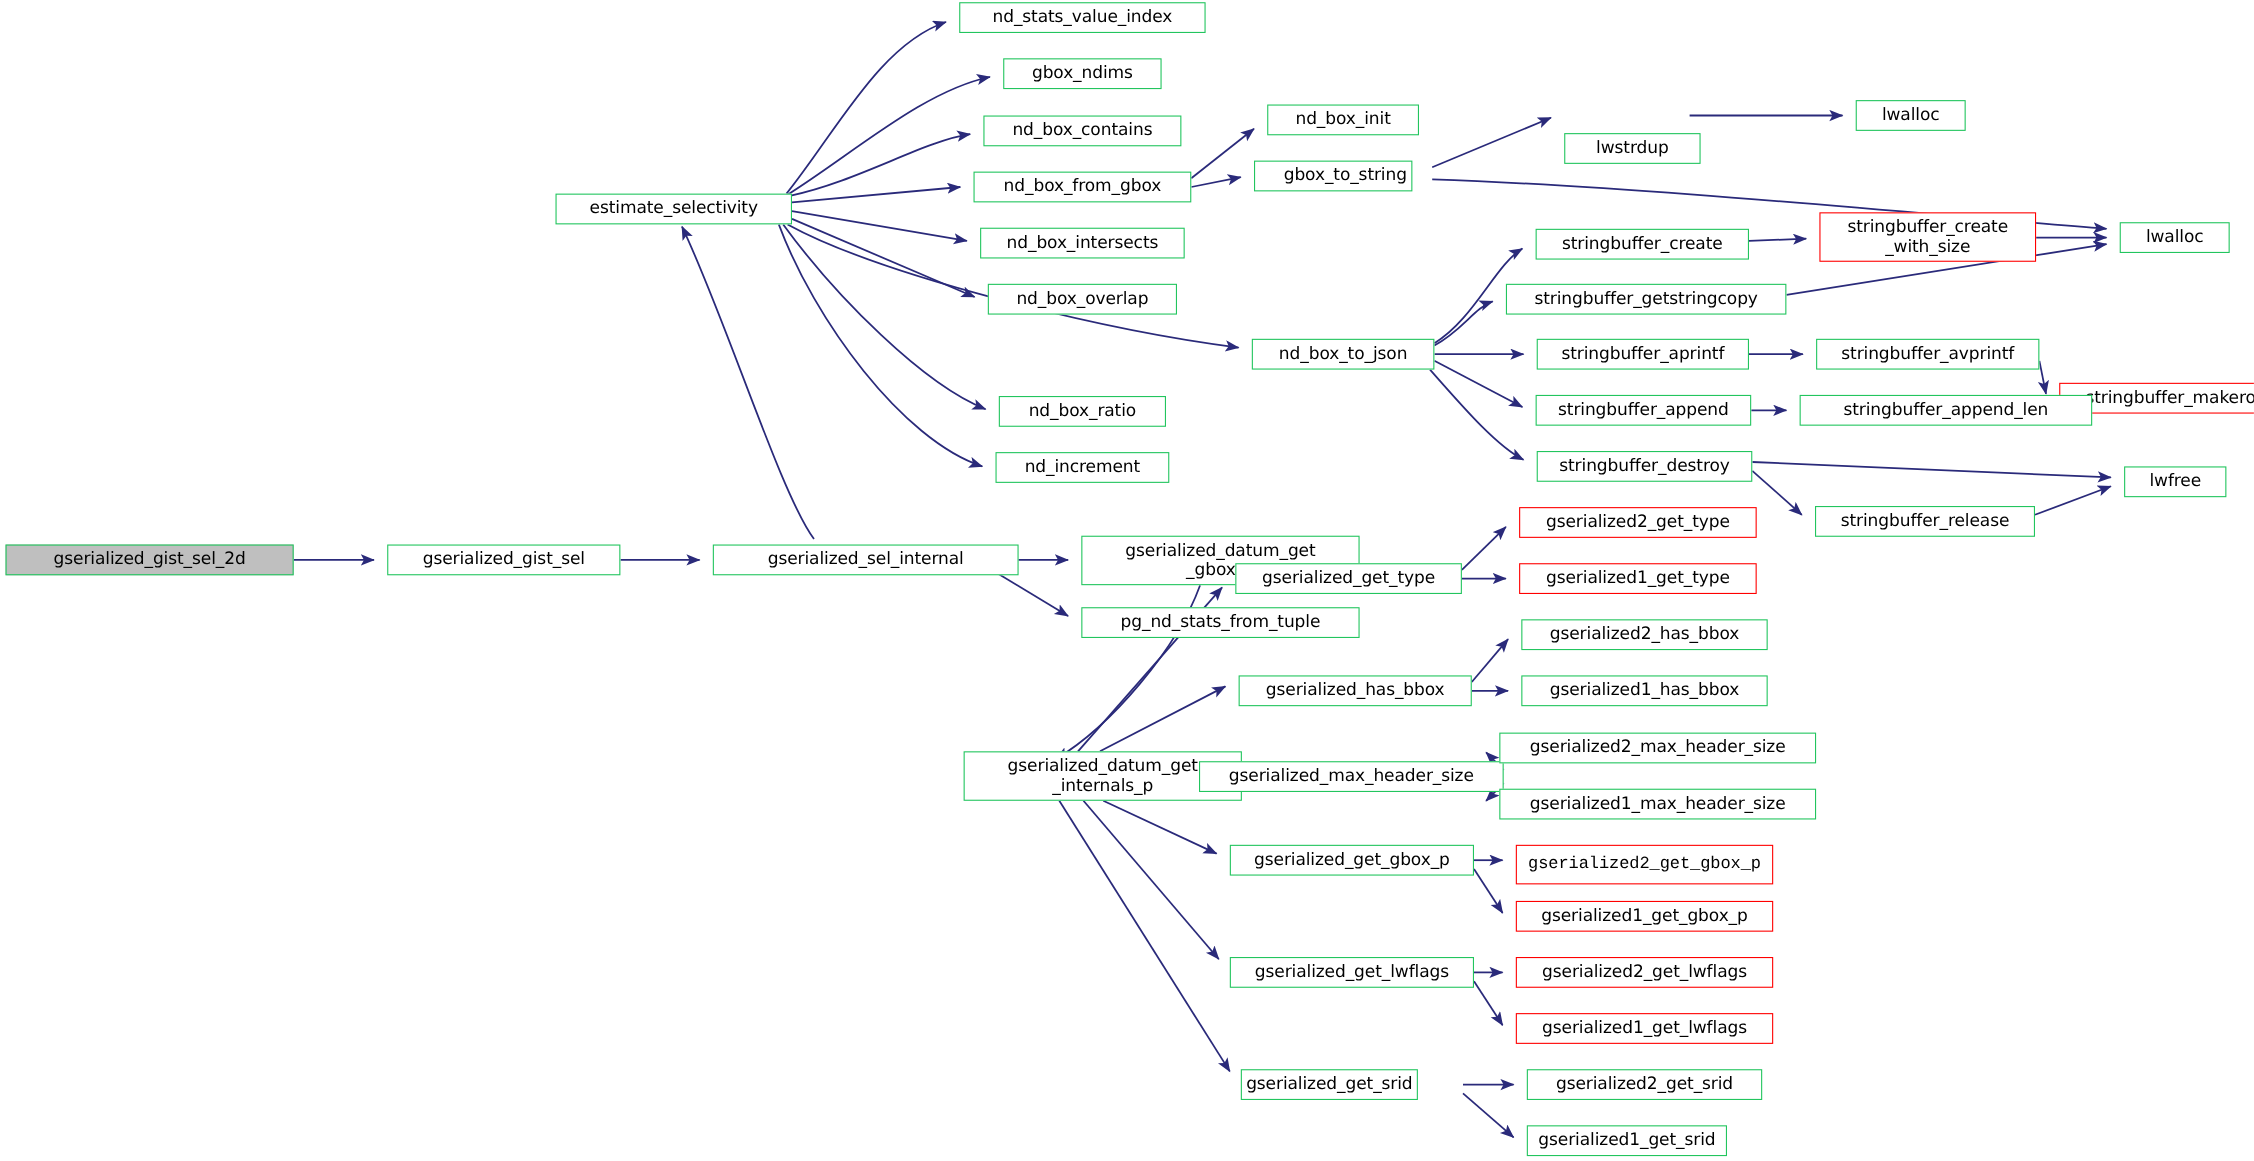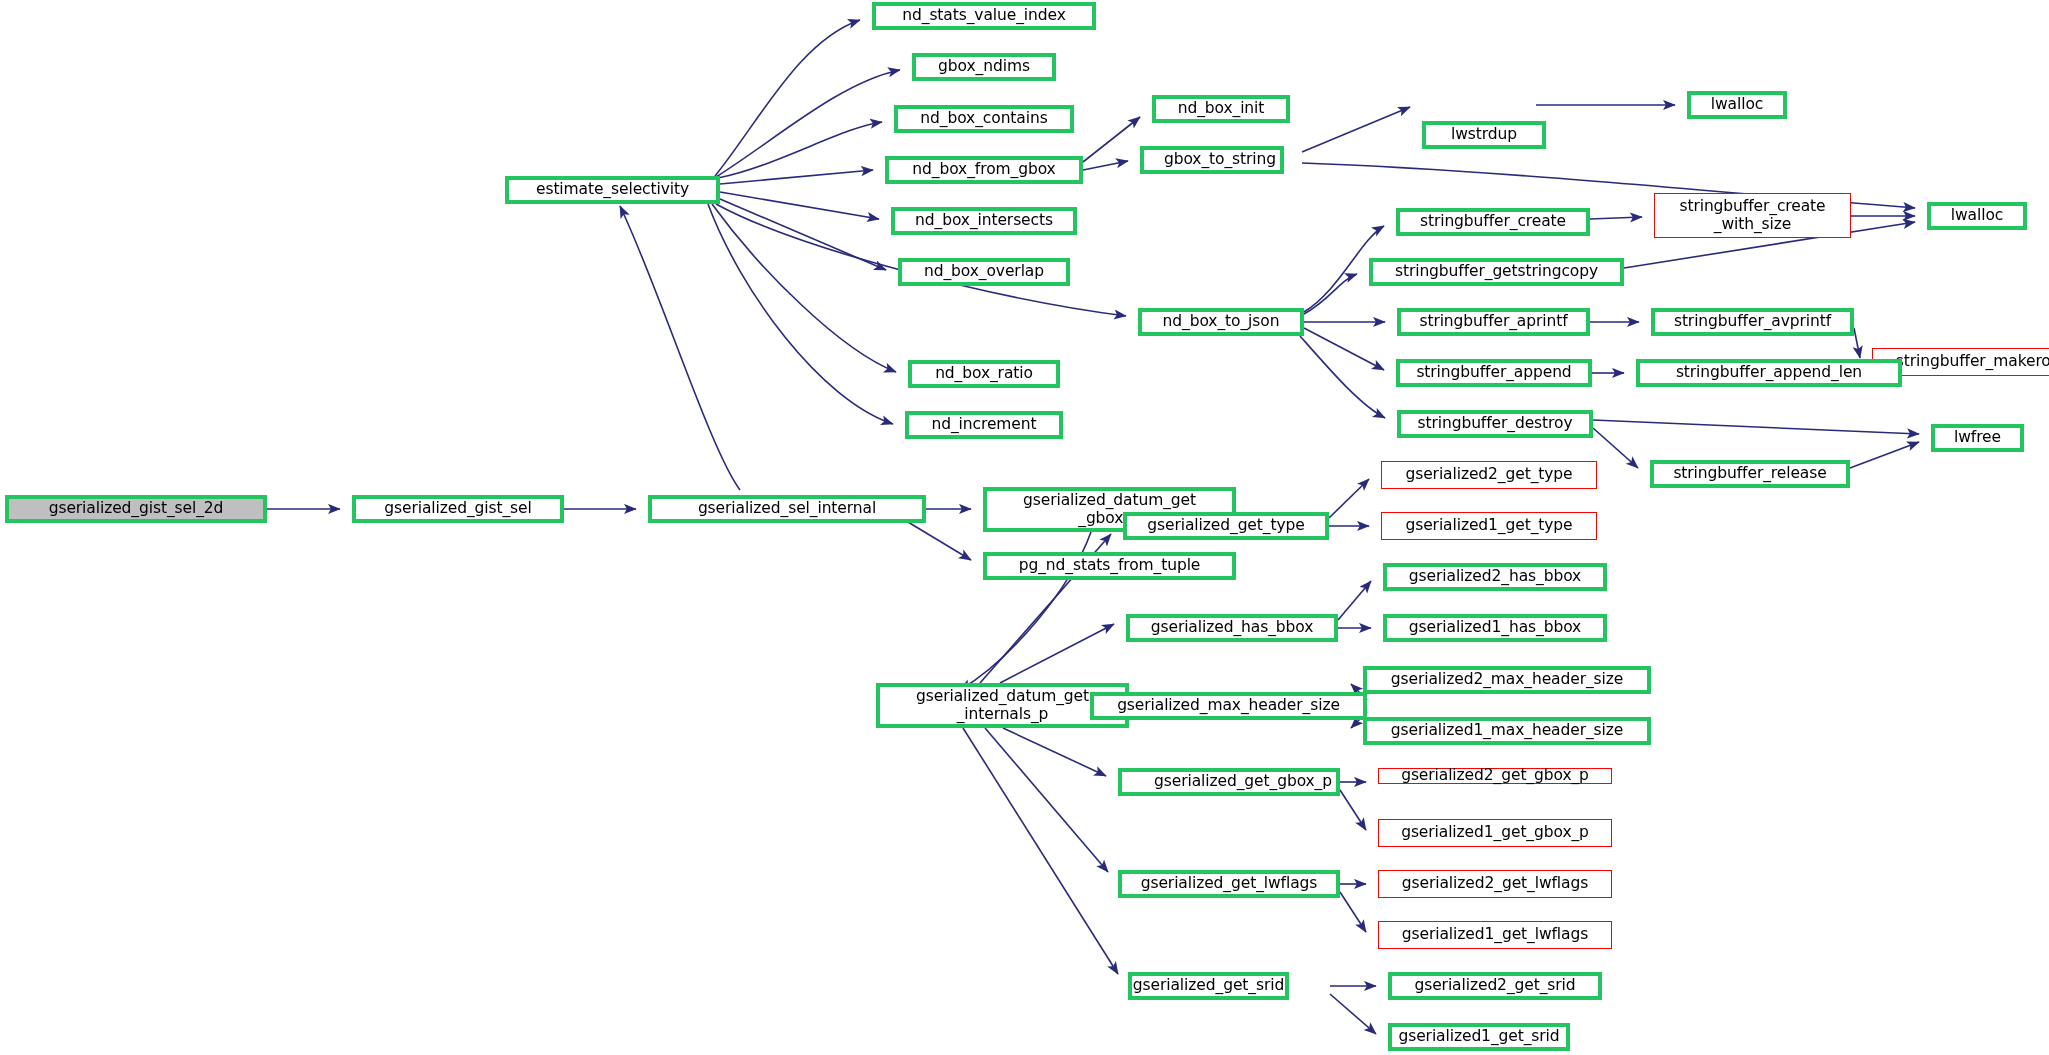--- a/index.html
+++ b/index.html
@@ -28,21 +28,21 @@
     pointer-events: none;
   }
   .node {
     position: absolute;
     box-sizing: border-box;
     display: flex;
     align-items: center;
     justify-content: center;
     text-align: center;
     background: #ffffff;
-    border: 4px solid #22c55e;
+    border: 1px solid #22c55e;
     font-family: "DejaVu Sans", sans-serif;
     font-size: 15.5px;
     color: #000000;
     line-height: 1.12;
     white-space: pre;
     letter-spacing: -0.1px;
     z-index: 5;
   }
   .node.red {
     border: 1px solid #ff0000;
@@ -159,22 +159,22 @@
       <div class="node red" style="left: 1381px; top: 461px; width: 216px; height: 28px;"><span class="node-label">gserialized2_get_type</span></div>
       <div class="node red" style="left: 1381px; top: 512px; width: 216px; height: 28px;"><span class="node-label">gserialized1_get_type</span></div>
       <div class="node" style="left: 1126px; top: 614px; width: 212px; height: 28px;"><span class="node-label">gserialized_has_bbox</span></div>
       <div class="node" style="left: 1383px; top: 563px; width: 224px; height: 28px;"><span class="node-label">gserialized2_has_bbox</span></div>
       <div class="node" style="left: 1383px; top: 614px; width: 224px; height: 28px;"><span class="node-label">gserialized1_has_bbox</span></div>
       <div class="node" style="left: 876px; top: 683px; width: 253px; height: 45px;"><span class="node-label">gserialized_datum_get
 _internals_p</span></div>
       <div class="node" style="left: 1090px; top: 692px; width: 277px; height: 28px;"><span class="node-label">gserialized_max_header_size</span></div>
       <div class="node" style="left: 1363px; top: 666px; width: 288px; height: 28px;"><span class="node-label">gserialized2_max_header_size</span></div>
       <div class="node" style="left: 1363px; top: 717px; width: 288px; height: 28px;"><span class="node-label">gserialized1_max_header_size</span></div>
-      <div class="node" style="left: 1118px; top: 768px; width: 222px; height: 28px; justify-content: flex-end;"><span class="node-label">gserialized_get_gbox_p</span></div>
-      <div class="node red" style="left: 1378px; top: 768px; width: 234px; height: 16px;"><span class="node-label">gserialized2_get_gbox_p</span></div>
+      <div class="node" style="left: 1118px; top: 768px; width: 222px; height: 28px;"><span class="node-label">gserialized_get_gbox_p</span></div>
+      <div class="node red" style="left: 1378px; top: 768px; width: 234px; height: 36px; font-family: Liberation Mono, monospace;"><span class="node-label">gserialized2_get_gbox_p</span></div>
       <div class="node red" style="left: 1378px; top: 819px; width: 234px; height: 28px;"><span class="node-label">gserialized1_get_gbox_p</span></div>
       <div class="node" style="left: 1118px; top: 870px; width: 222px; height: 28px;"><span class="node-label">gserialized_get_lwflags</span></div>
       <div class="node red" style="left: 1378px; top: 870px; width: 234px; height: 28px;"><span class="node-label">gserialized2_get_lwflags</span></div>
       <div class="node red" style="left: 1378px; top: 921px; width: 234px; height: 28px;"><span class="node-label">gserialized1_get_lwflags</span></div>
       <div class="node" style="left: 1128px; top: 972px; width: 161px; height: 28px;"><span class="node-label">gserialized_get_srid</span></div>
       <div class="node" style="left: 1388px; top: 972px; width: 214px; height: 28px;"><span class="node-label">gserialized2_get_srid</span></div>
       <div class="node" style="left: 1388px; top: 1023px; width: 182px; height: 28px;"><span class="node-label">gserialized1_get_srid</span></div>
     </div>
 </div>
 

